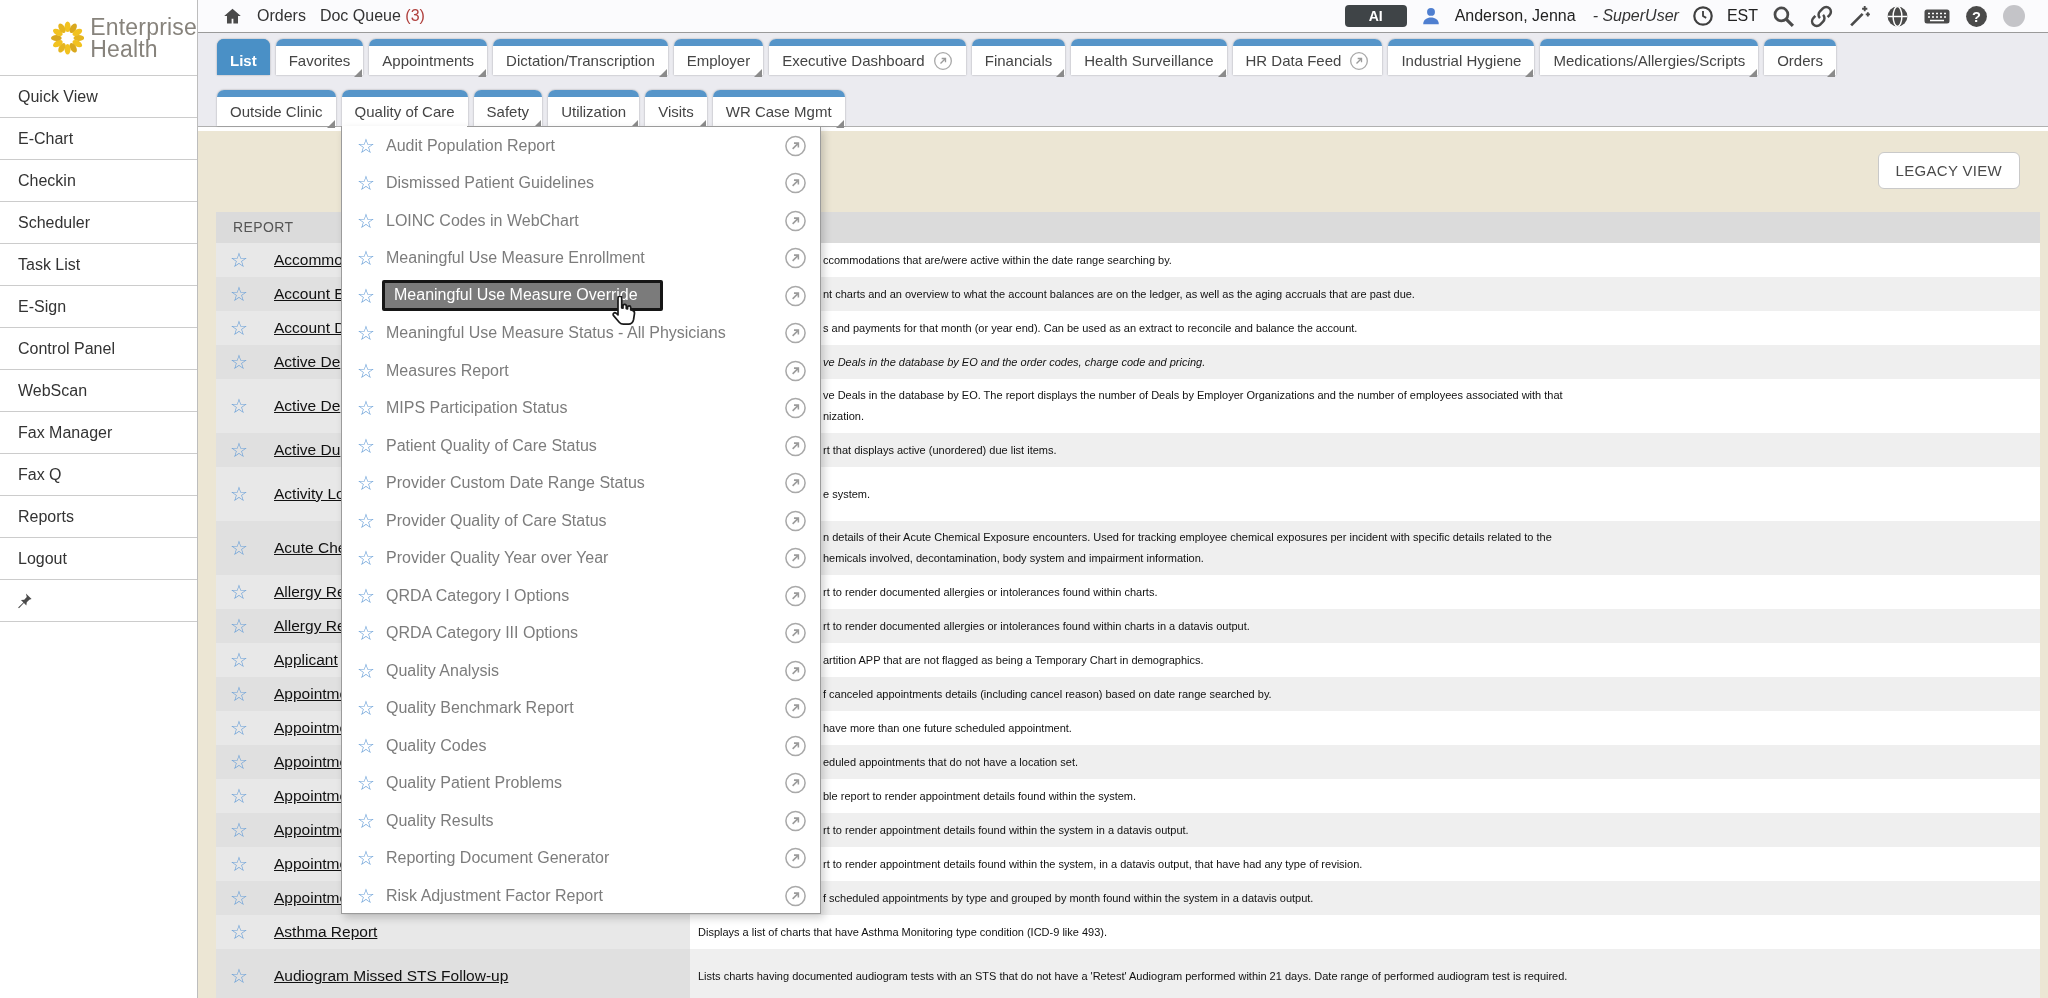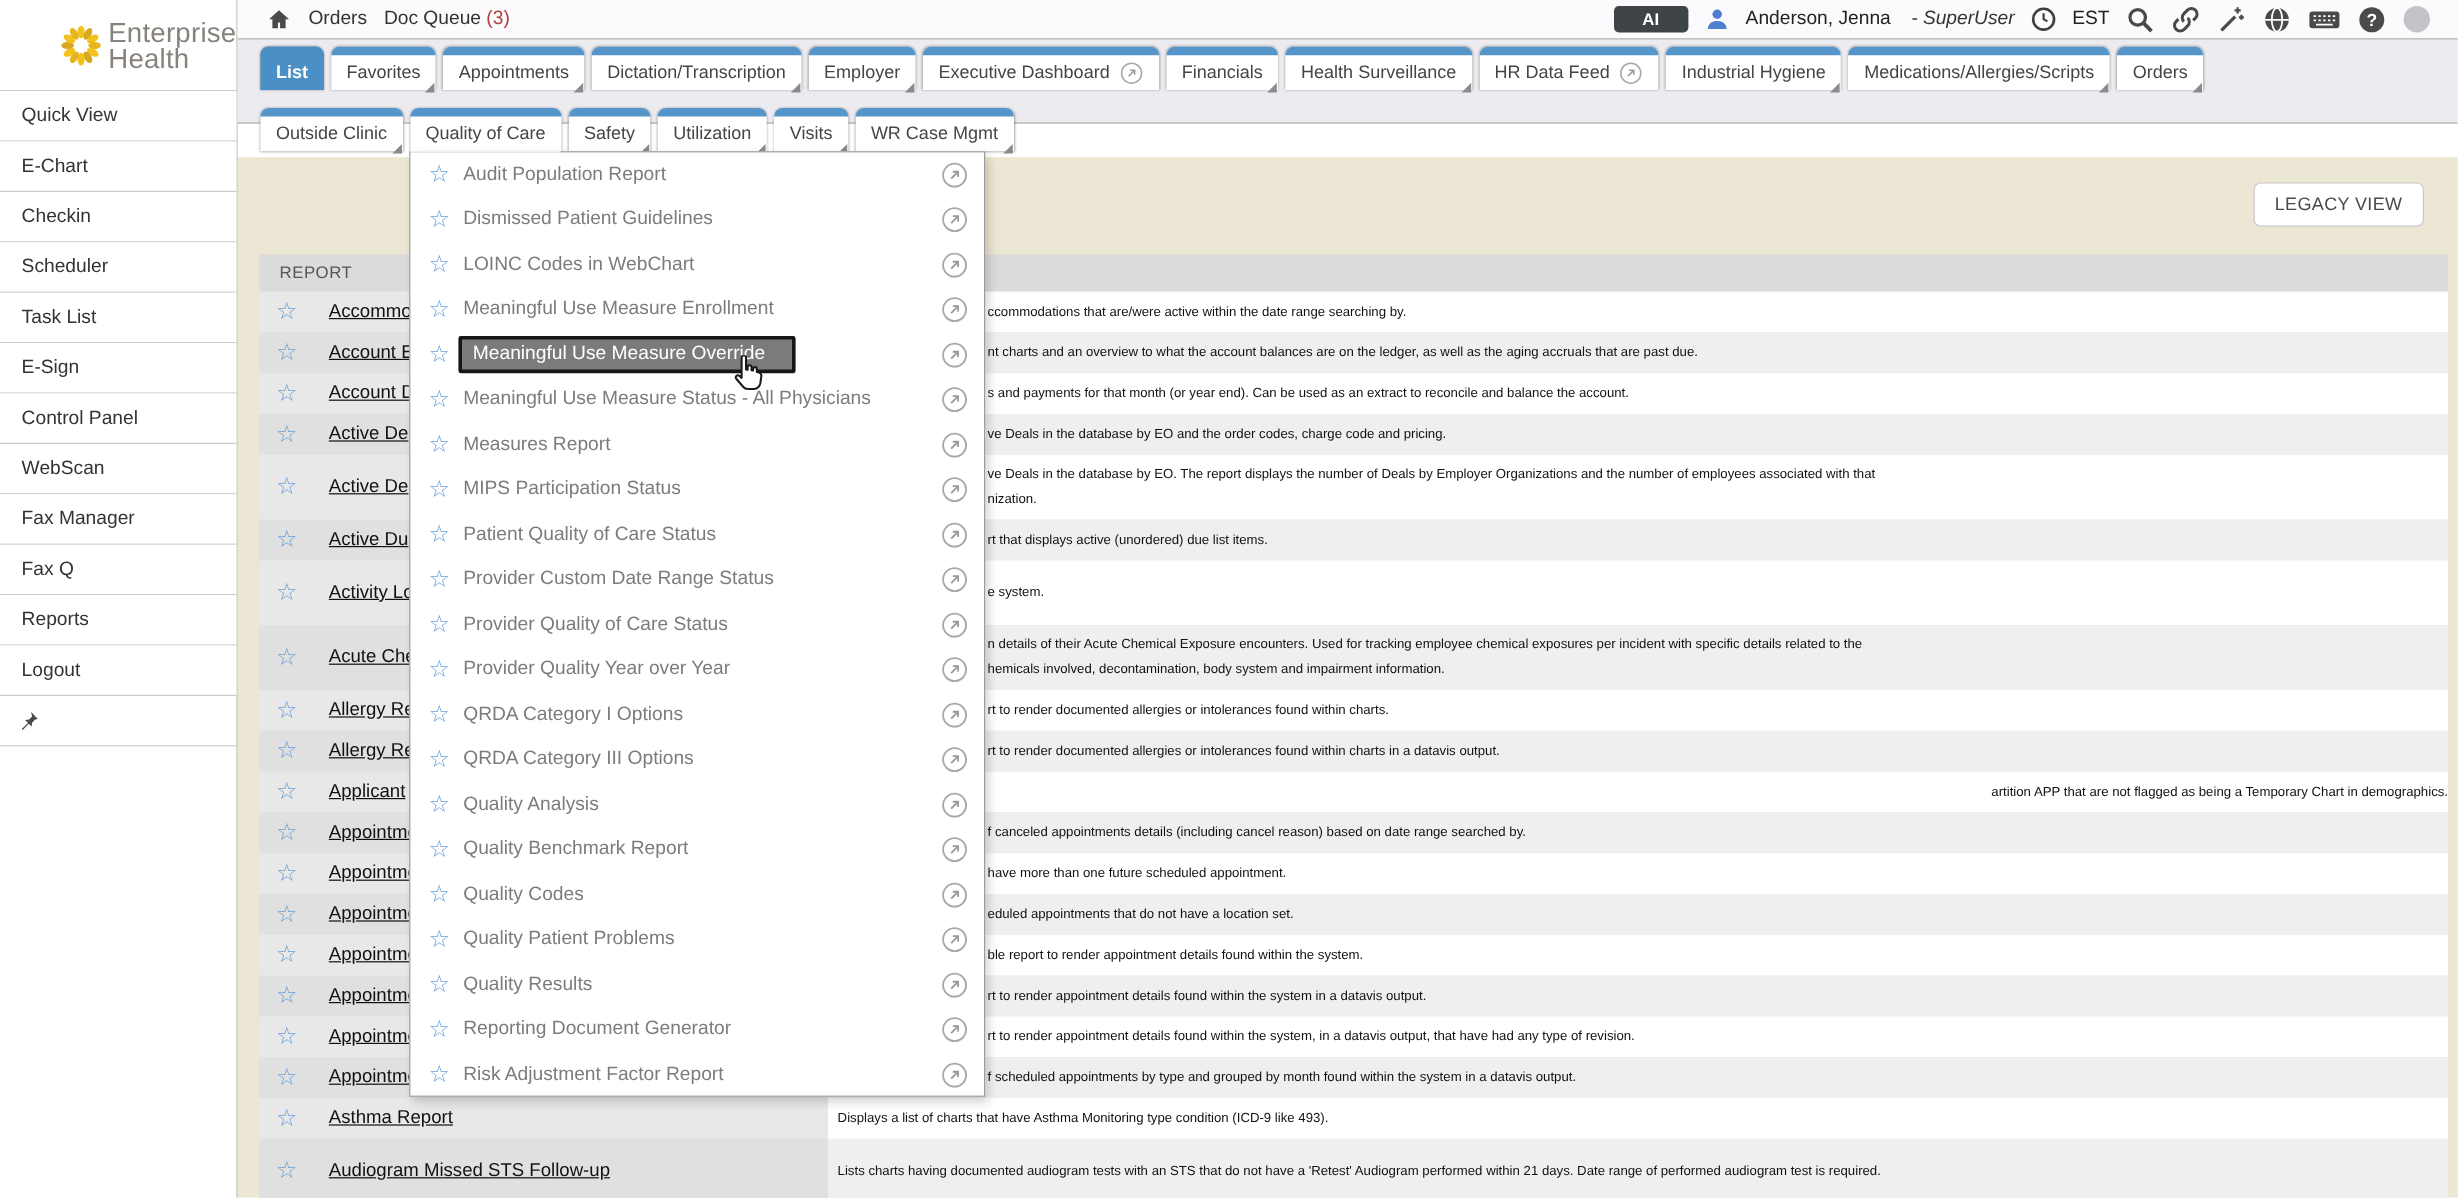--- a/index.html
+++ b/index.html
@@ -19,21 +19,21 @@
   #breadcrumb .crumb { cursor:pointer; }
   #crumb-count { color:#b0413e; }
   #topbar-right { margin-left:auto; display:flex; align-items:center; gap:13px; margin-right:22px; }
   #ai-badge { background:#3f4447; color:#fff; font-weight:bold; font-size:14px; border-radius:4px; padding:3px 24px; cursor:pointer; }
   #user-name { font-size:16px; color:#222; }
   #user-role { font-size:16px; color:#333; font-style:italic; margin-left:4px; }
   #tz-label { font-size:16px; color:#222; }
   .tb-icon { display:inline-flex; align-items:center; cursor:pointer; }
 
   
-  #tabsarea { position:absolute; left:198px; top:33px; width:1850px; height:70px; background:#ebebf0; border-bottom:1px solid #b0b0b0; z-index:10; }
+  #tabsarea { position:absolute; left:198px; top:33px; width:1850px; height:94px; background:#ebebf0; border-bottom:1px solid #b0b0b0; z-index:10; }
   .tabrow { display:flex; gap:6px; padding-left:19px; }
   #tabrow1 { margin-top:6px; }
   #tabrow2 { margin-top:15px; }
   .tab { position:relative; height:36px; background:#fff; border-radius:7px 7px 0 0; display:flex; align-items:end; padding:0 13px 6px 13px; font-size:15px; color:#454545; cursor:pointer; box-shadow:0 0 2px rgba(0,0,0,.35); }
   .tab::before { content:''; position:absolute; top:0; left:0; right:0; height:7px; background:#5695c9; border-radius:7px 7px 0 0; }
   .tab.active { background:#4a90c6; color:#fff; font-weight:bold; }
   .tab.active::before { background:#4a90c6; }
   .tab.open { z-index:60; }
   .tab .fold { position:absolute; right:1px; bottom:-2px; width:0; height:0; border-style:solid; border-width:0 0 8px 8px; border-color:transparent transparent #8b8b8b transparent; }
   .tab .tab-ext { margin-left:8px; display:inline-flex; position:relative; top:2px; }
@@ -299,21 +299,21 @@
           </div>
           <div class="tdesc clipped" style="background: rgb(255, 255, 255);">
             <div class="dline">s and payments for that month (or year end). Can be used as an extract to reconcile and balance the account.</div>
           </div>
         </div>
         <div class="trow" style="height: 34px;">
           <div class="tname" style="background: rgb(224, 224, 224);">
             <span class="star">☆</span>
             <a class="rname">Active De</a>
           </div>
-          <div class="tdesc clipped" style="background: rgb(239, 239, 239);">
+          <div class="tdesc clipped" style="background: rgb(239, 239, 239); font-style: italic;">
             <div class="dline">ve Deals in the database by EO and the order codes, charge code and pricing.</div>
           </div>
         </div>
         <div class="trow" style="height: 54px;">
           <div class="tname" style="background: rgb(232, 232, 232);">
             <span class="star">☆</span>
             <a class="rname">Active De</a>
           </div>
           <div class="tdesc clipped" style="background: rgb(255, 255, 255);">
             <div class="dline">ve Deals in the database by EO. The report displays the number of Deals by Employer Organizations and the number of employees associated with that</div>
@@ -364,21 +364,21 @@
           </div>
           <div class="tdesc clipped" style="background: rgb(239, 239, 239);">
             <div class="dline">rt to render documented allergies or intolerances found within charts in a datavis output.</div>
           </div>
         </div>
         <div class="trow" style="height: 34px;">
           <div class="tname" style="background: rgb(232, 232, 232);">
             <span class="star">☆</span>
             <a class="rname">Applicant</a>
           </div>
-          <div class="tdesc clipped" style="background: rgb(255, 255, 255); text-align: right;">
+          <div class="tdesc clipped" style="background: rgb(255, 255, 255);">
             <div class="dline">artition APP that are not flagged as being a Temporary Chart in demographics.</div>
           </div>
         </div>
         <div class="trow" style="height: 34px;">
           <div class="tname" style="background: rgb(224, 224, 224);">
             <span class="star">☆</span>
             <a class="rname">Appointme</a>
           </div>
           <div class="tdesc clipped" style="background: rgb(239, 239, 239);">
             <div class="dline">f canceled appointments details (including cancel reason) based on date range searched by.</div>

